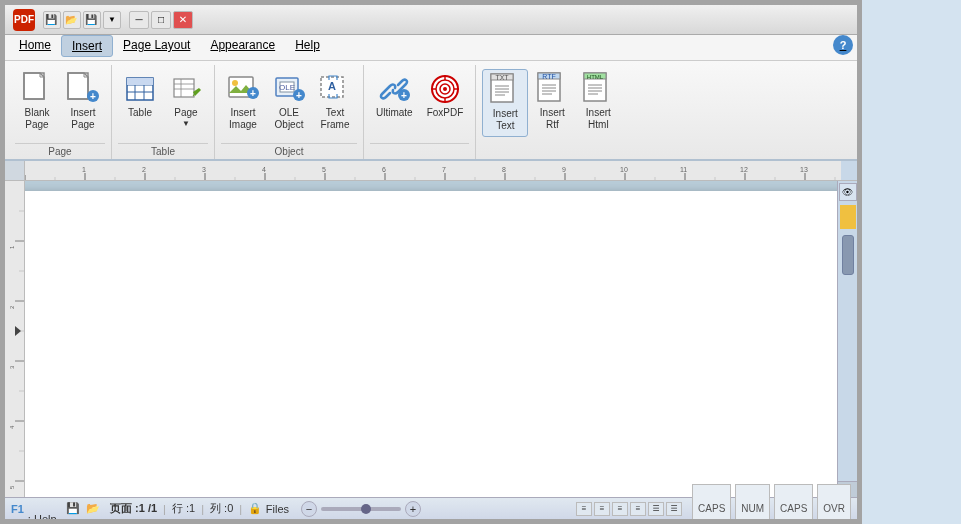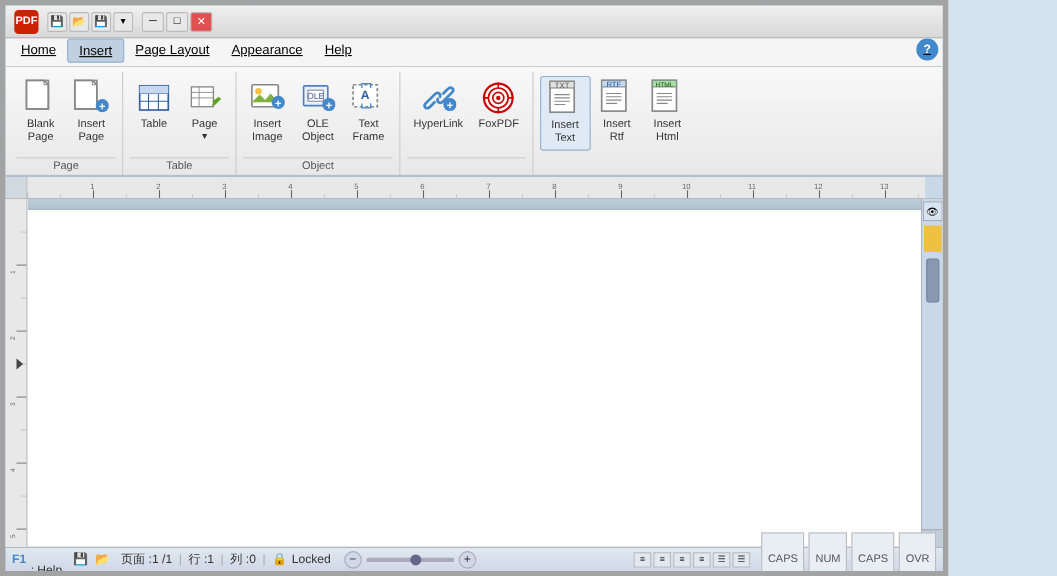--- a/index.html
+++ b/index.html
@@ -332,21 +332,21 @@
       <div class="ribbon-buttons">
         <div class="ribbon-btn">
           <div class="ribbon-btn-icon">
             <svg width="32" height="32" viewBox="0 0 32 32">
               <path d="M12 20 L8 24 C5 27 1 24 4 21 L12 13 C15 10 18 12 17 15" stroke="#4488cc" stroke-width="2.5" fill="none" stroke-linecap="round"></path>
               <path d="M20 12 L24 8 C27 5 31 8 28 11 L20 19 C17 22 14 20 15 17" stroke="#4488cc" stroke-width="2.5" fill="none" stroke-linecap="round"></path>
               <circle cx="26" cy="22" r="6" fill="#4488cc"></circle>
               <text x="26" y="26" text-anchor="middle" font-size="10" fill="white" font-weight="bold">+</text>
             </svg>
           </div>
-          <div class="ribbon-btn-label">HyperLink</div>
+          <div class="ribbon-btn-label">Ultimate</div>
         </div>
         <div class="ribbon-btn">
           <div class="ribbon-btn-icon">
             <svg width="32" height="32" viewBox="0 0 32 32">
               <circle cx="16" cy="16" r="13" fill="white" stroke="#cc0000" stroke-width="2"></circle>
               <circle cx="16" cy="16" r="9" fill="white" stroke="#cc0000" stroke-width="1.5"></circle>
               <circle cx="16" cy="16" r="5" fill="white" stroke="#cc0000" stroke-width="1.5"></circle>
               <circle cx="16" cy="16" r="2" fill="#cc0000"></circle>
               <line x1="16" y1="2" x2="16" y2="7" stroke="#cc0000" stroke-width="1.5"></line>
               <line x1="16" y1="25" x2="16" y2="30" stroke="#cc0000" stroke-width="1.5"></line>
@@ -517,28 +517,28 @@
     </div>
   </div>
 
   <div class="status-bar">
     <span style="color:#4488cc; font-weight:bold; font-size:11px;">F1</span>
     <span style="margin-right:6px;margin-top:21px;">: Help</span>
 
     <span style="font-size:11px;">💾</span>
     <span style="font-size:11px; margin-left:2px;">📂</span>
 
-    <span style="margin-left:6px;">页面 :1 /1</span>
+    <span style="margin-left:6px;font-weight:bold;">页面 :1 /1</span>
     <span class="status-sep">|</span>
     <span>行 :1</span>
     <span class="status-sep">|</span>
     <span>列 :0</span>
     <span class="status-sep">|</span>
     <span style="font-size:11px;">🔒</span>
-    <span>Locked</span>
+    <span>Files</span>
 
     <div class="status-zoom">
       <div class="zoom-btn">−</div>
       <div class="zoom-slider">
         <div class="zoom-thumb"></div>
       </div>
       <div class="zoom-btn">+</div>
     </div>
 
     <div class="status-right">

